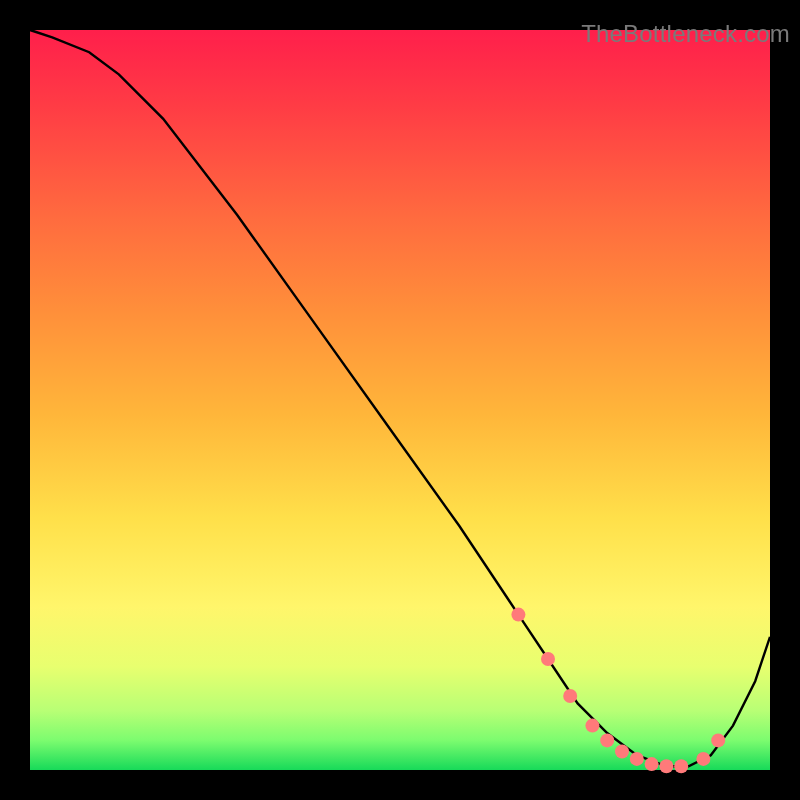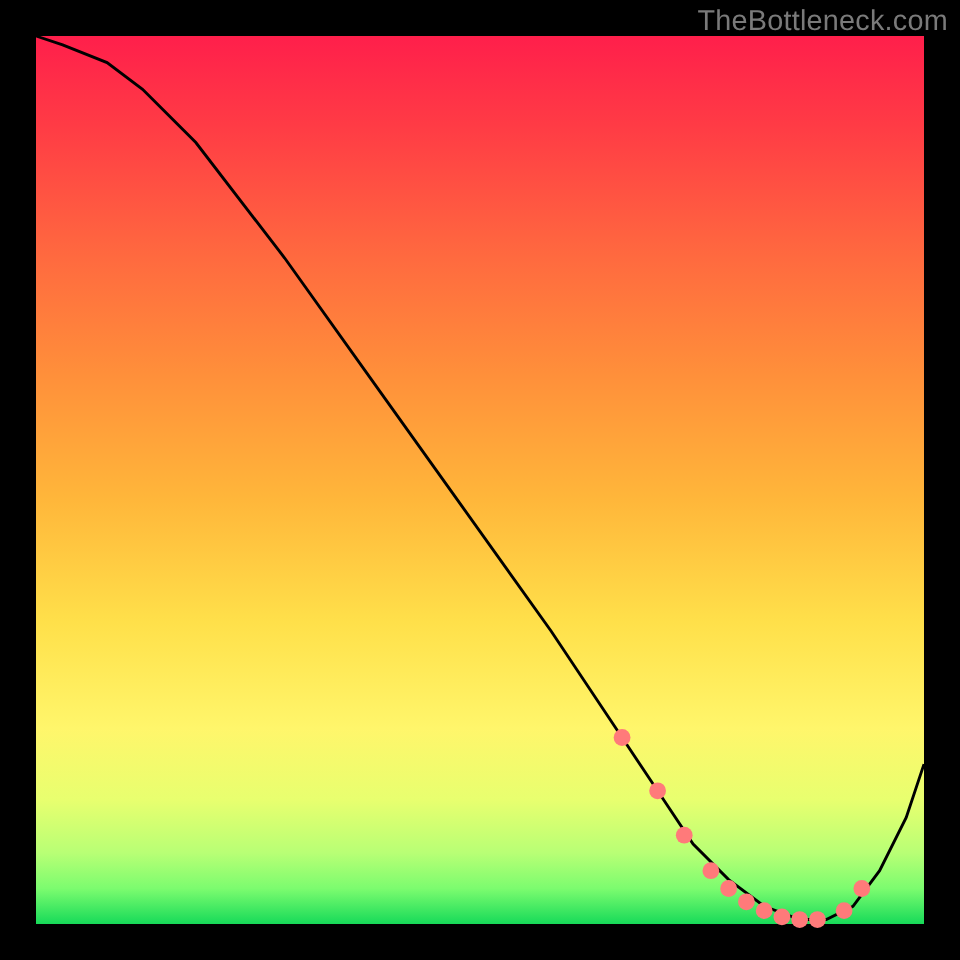--- a/index.html
+++ b/index.html
@@ -12,21 +12,21 @@
     overflow: hidden;
   }
   .frame {
     position: relative;
     width: 800px;
     height: 800px;
     background: #000;
   }
   .watermark {
     position: absolute;
-    top: 4px;
+    top: 20px;
     right: 10px;
     color: #7a7a7a;
     font-size: 24px;
     font-weight: 500;
     letter-spacing: 0.2px;
     z-index: 5;
   }
   .plot-area {
     position: absolute;
     left: 30px;

